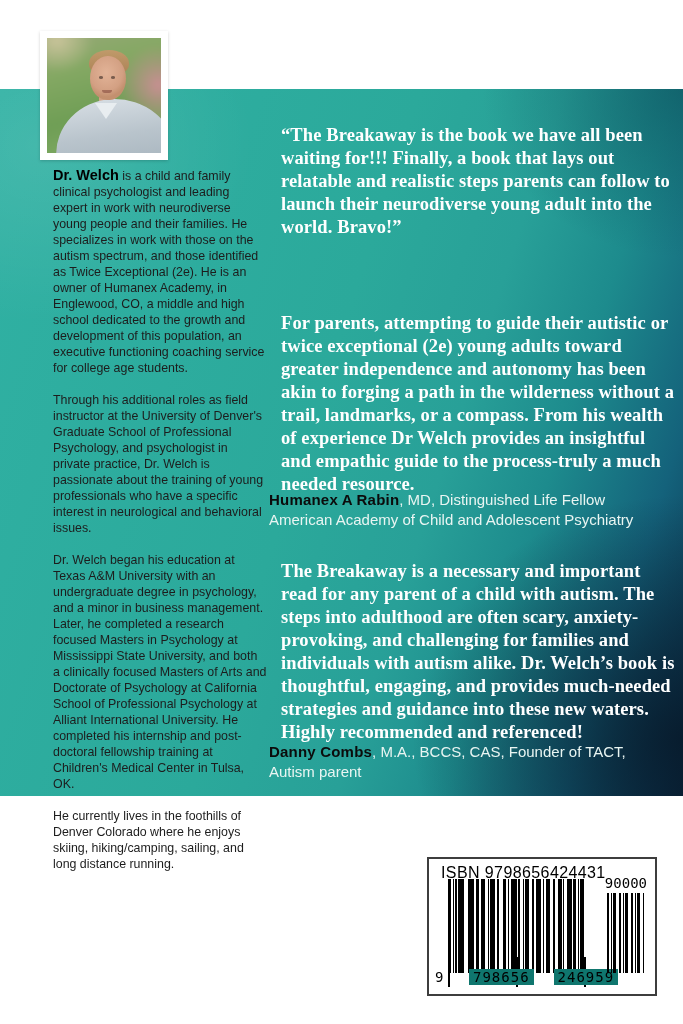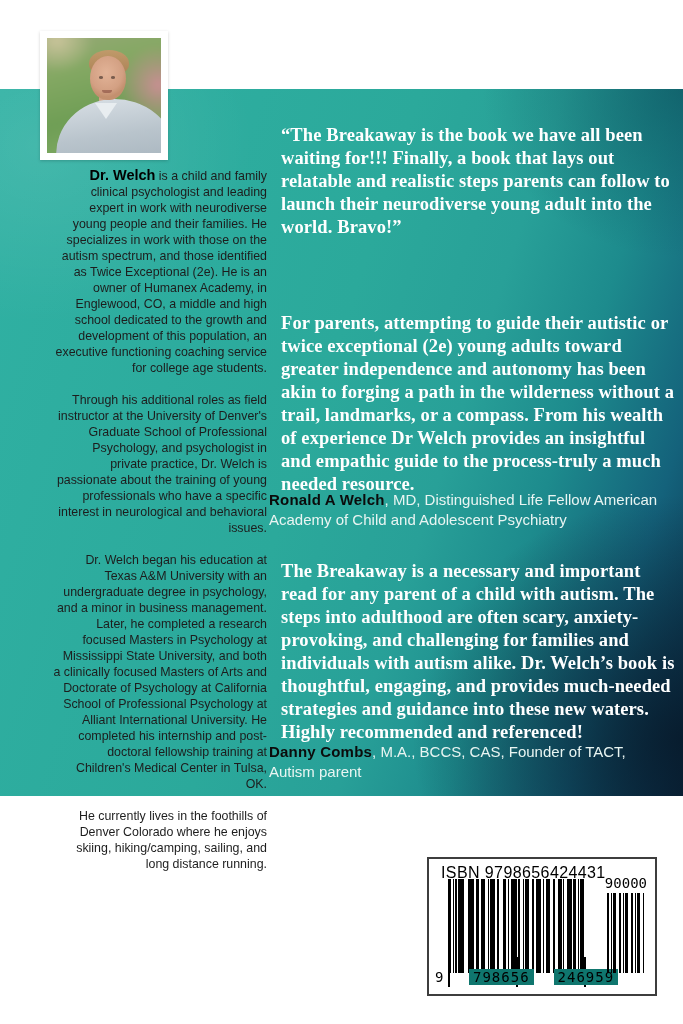--- a/index.html
+++ b/index.html
@@ -45,21 +45,21 @@
     background:radial-gradient(60% 55% at 45% 38%, #e2b397, #d3a083 75%, #c3906f);
     border-radius:50% 50% 46% 48% / 52% 52% 50% 50%;}
   .ph-eye{position:absolute;width:4px;height:2.5px;background:rgba(40,30,25,0.55);border-radius:50%;}
   .ph-eye.l{left:52px;top:38px;} .ph-eye.r{left:64px;top:38px;}
   .ph-mouth{position:absolute;left:55px;top:52px;width:10px;height:3px;
     background:rgba(120,60,50,0.5);border-radius:0 0 6px 6px;}
 
   
   .bio{position:absolute;left:41px;top:167px;width:226px;color:#1d1d1d;
     font-size:12.4px;line-height:16px;}
-  .bio p{margin:0 0 16px 12px;text-align:right;}
+  .bio p{margin:0 0 16px 12px;}
   .bio .bio-name{font-size:14.5px;font-weight:bold;color:#000;}
 
   
   .quotes{position:absolute;left:269px;top:112px;width:400px;height:680px;}
   .quote{position:absolute;left:0;width:398px;margin:12px;
     font-family:"Liberation Serif",serif;font-weight:bold;color:#ffffff;
     font-size:18.5px;line-height:23px;letter-spacing:0.1px;}
   .attr{position:absolute;left:0;width:400px;margin:0;
     font-size:15px;line-height:20px;color:#e9f5f2;}
   .attr strong{color:#0b0b0b;font-weight:bold;letter-spacing:0.2px;}
@@ -117,21 +117,21 @@
     <p><strong class="bio-name">Dr. Welch</strong><span> is a child and family clinical psychologist and leading expert in work with neurodiverse young people and their families. He specializes in work with those on the autism spectrum, and those identified as Twice Exceptional (2e). He is an owner of Humanex Academy, in Englewood, CO, a middle and high school dedicated to the growth and development of this population, an executive functioning coaching service for college age students.</span></p>
     <p>Through his additional roles as field instructor at the University of Denver's Graduate School of Professional Psychology, and psychologist in private practice, Dr. Welch is passionate about the training of young professionals who have a specific interest in neurological and behavioral issues.</p>
     <p>Dr. Welch began his education at Texas A&amp;M University with an undergraduate degree in psychology, and a minor in business management. Later, he completed a research focused Masters in Psychology at Mississippi State University, and both a clinically focused Masters of Arts and Doctorate of Psychology at California School of Professional Psychology at Alliant International University. He completed his internship and post-doctoral fellowship training at Children's Medical Center in Tulsa, OK.</p>
     <p>He currently lives in the foothills of Denver Colorado where he enjoys skiing, hiking/camping, sailing, and long distance running.</p>
   </div>
 
   <div class="quotes">
     <p class="quote q-0">“The Breakaway is the book we have all been waiting for!!! Finally, a book that lays out relatable and realistic steps parents can follow to launch their neurodiverse young adult into the world. Bravo!”</p>
 
     <p class="quote q-1">For parents, attempting to guide their autistic or twice exceptional (2e) young adults toward greater independence and autonomy has been akin to forging a path in the wilderness without a trail, landmarks, or a compass. From his wealth of experience Dr Welch provides an insightful and empathic guide to the process-truly a much needed resource.</p>
-    <p class="attr a-1"><strong>Ronald A Welch</strong><span>, MD, Distinguished Life Fellow American Academy of Child and Adolescent Psychiatry</span></p>
+    <p class="attr a-1"><strong>Humanex A Rabin</strong><span>, MD, Distinguished Life Fellow American Academy of Child and Adolescent Psychiatry</span></p>
 
     <p class="quote q-2">The Breakaway is a necessary and important read for any parent of a child with autism. The steps into adulthood are often scary, anxiety-provoking, and challenging for families and individuals with autism alike. Dr. Welch’s book is thoughtful, engaging, and provides much-needed strategies and guidance into these new waters. Highly recommended and referenced!</p>
     <p class="attr a-2"><strong>Danny Combs</strong><span>, M.A., BCCS, CAS, Founder of TACT, Autism parent</span></p>
   </div>
 
   <div class="barcode">
     <div class="bc-isbn">ISBN 9798656424431</div>
     <div class="bc-main"></div>
     <div class="bc-guard g1"></div>
     <div class="bc-guard g2"></div>

